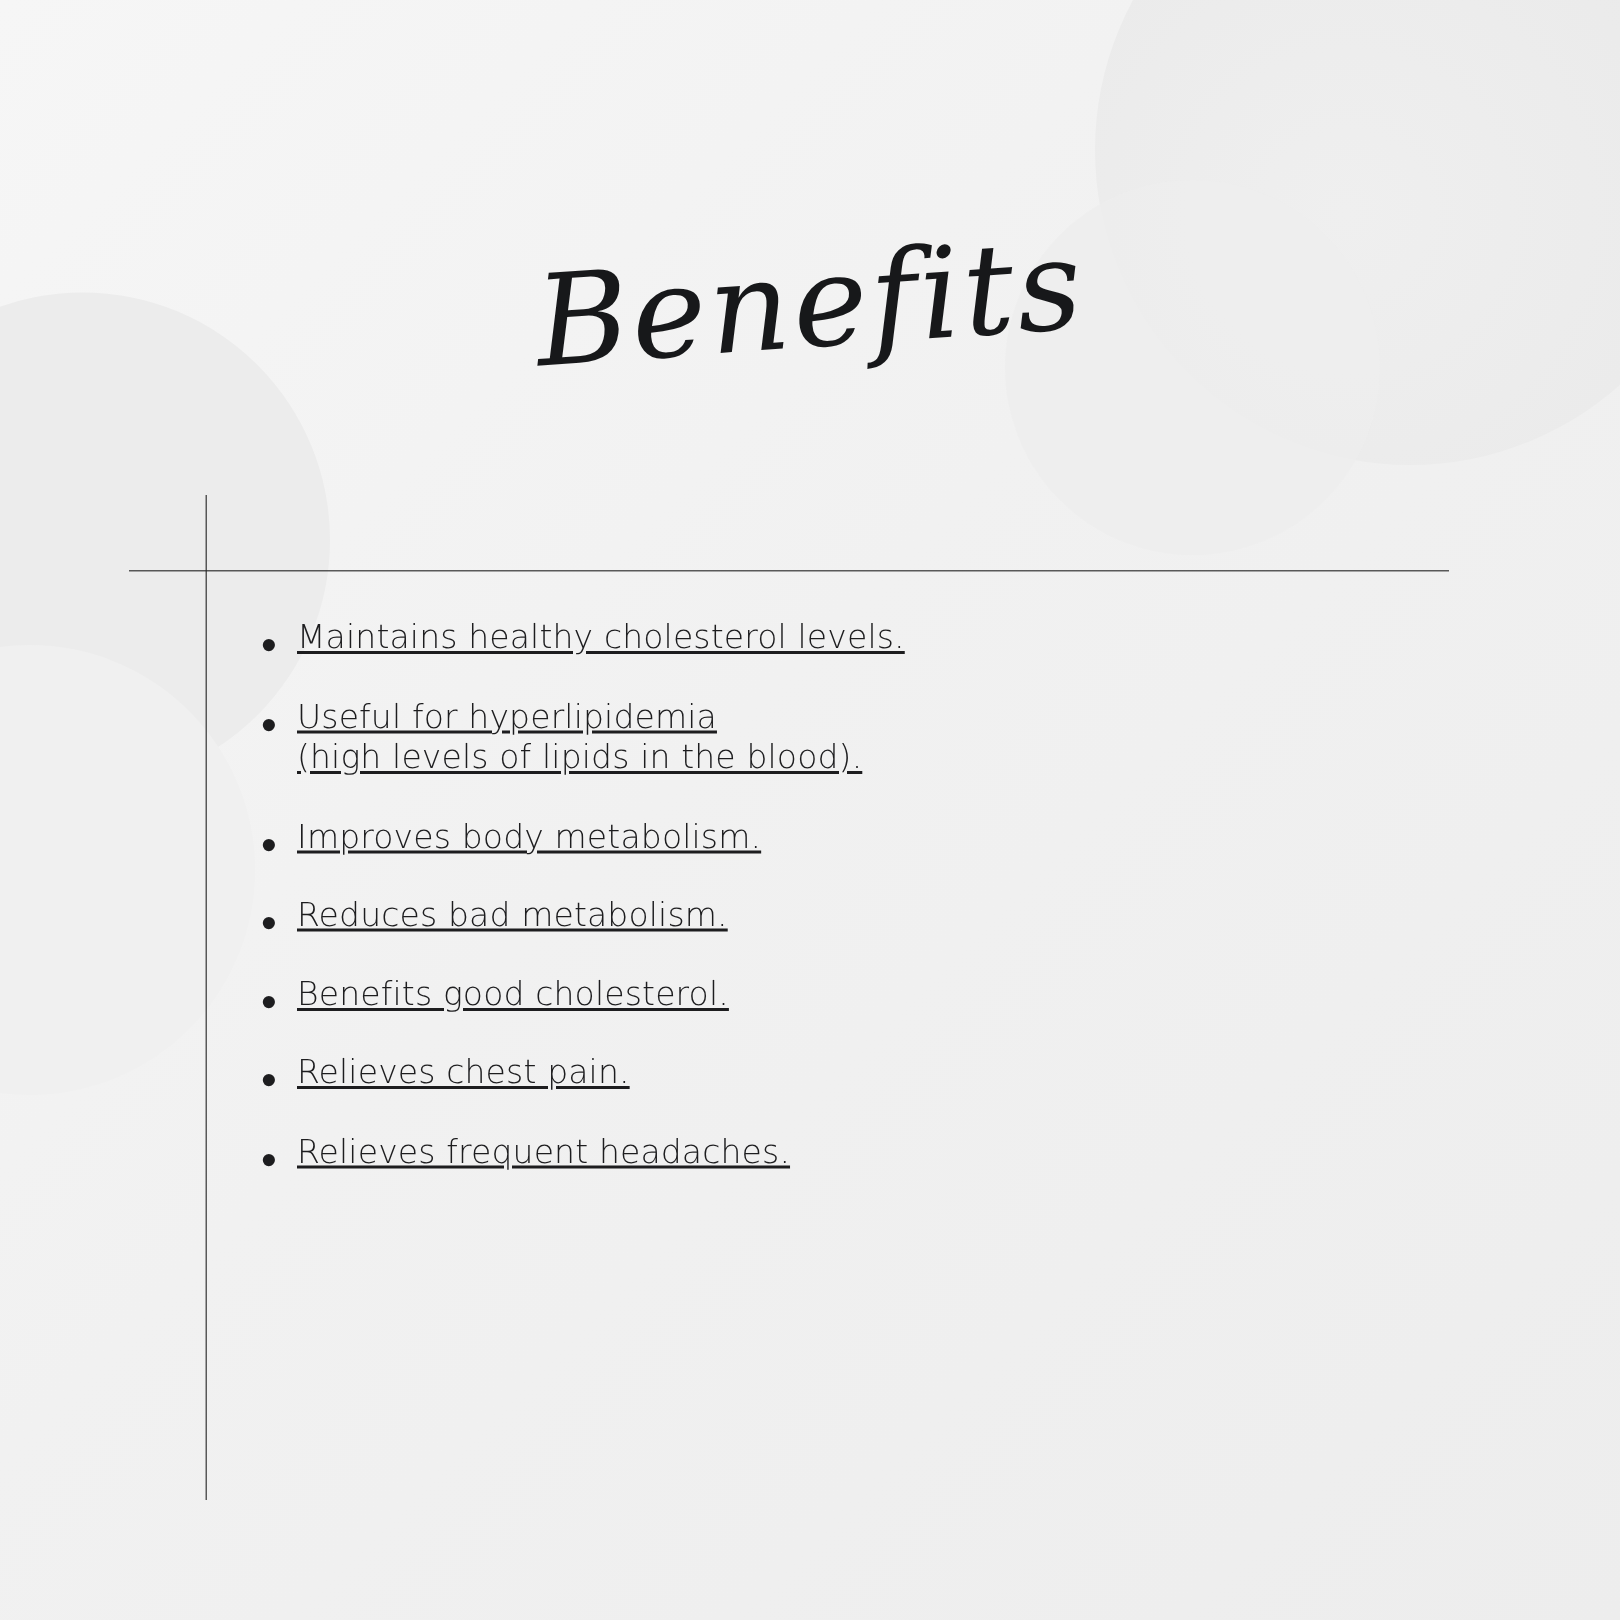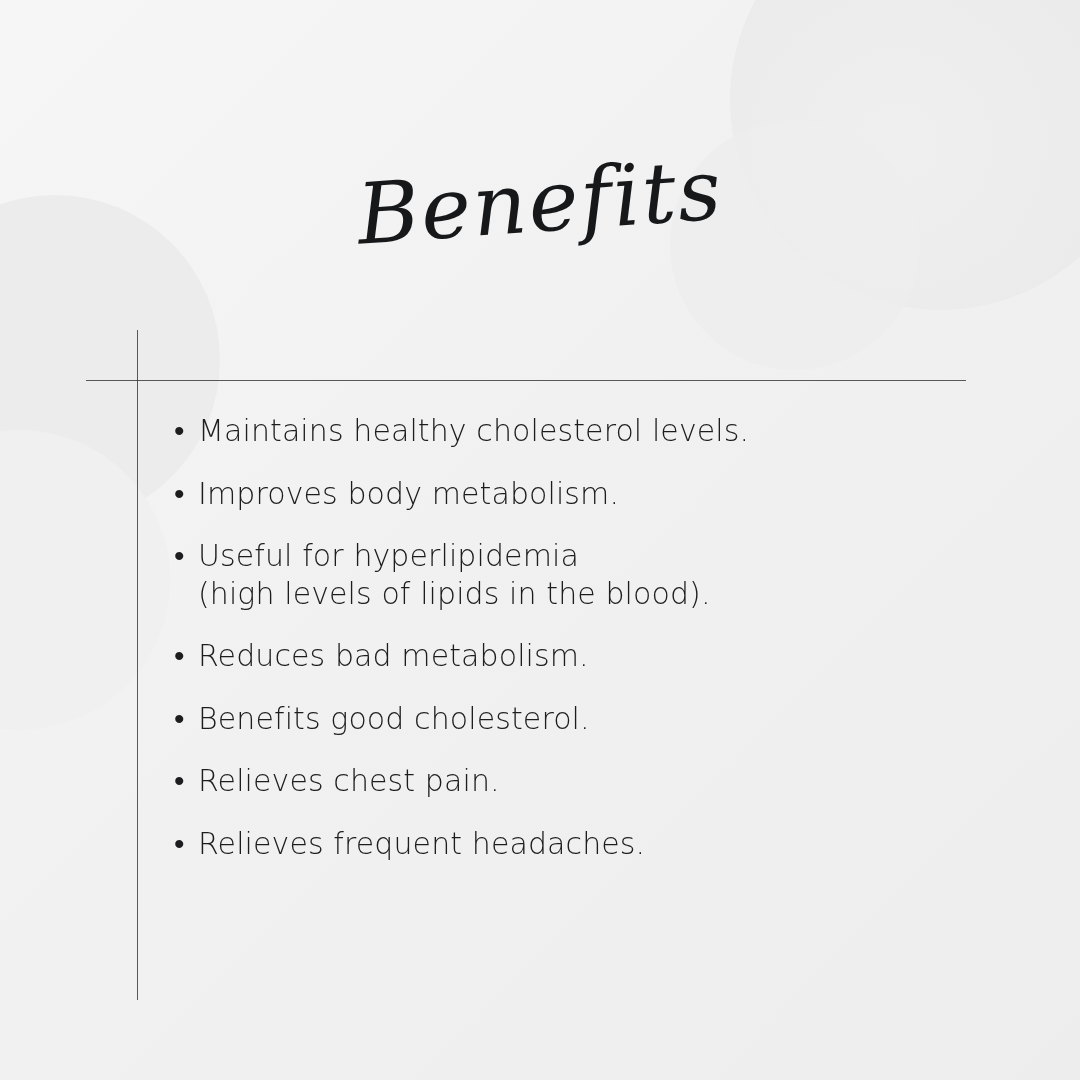--- a/index.html
+++ b/index.html
@@ -100,27 +100,28 @@
     top: 412px;
     width: 800px;
     margin: 0;
     padding: 0;
     list-style: none;
   }
   .list li {
     position: relative;
     padding-left: 24px;
     margin-bottom: 25px;
-    font-size: 30px;
+    font-size: 22px;
     line-height: 1.25;
     color: #1d1d1f;
     font-family: "DejaVu Sans", sans-serif;
     font-weight: 300;
     letter-spacing: .1px;
     white-space: pre-line;
+    text-decoration: underline;
   }
   .list li::before {
     content: "•";
     position: absolute;
     left: 0;
     top: 0;
     font-size: 30px;
     line-height: 1.25;
     color: #1d1d1f;
   }
@@ -135,22 +136,22 @@
   <div class="blob blob-l"></div>
   <div class="blob blob-bl"></div>
 
   <div class="title">Benefits</div>
 
   <div class="rule-h"></div>
   <div class="rule-v"></div>
 
   <ul class="list">
     <li>Maintains healthy cholesterol levels.</li>
-    <li>Improves body metabolism.</li>
     <li>Useful for hyperlipidemia
 (high levels of lipids in the blood).</li>
+    <li>Improves body metabolism.</li>
     <li>Reduces bad metabolism.</li>
     <li>Benefits good cholesterol.</li>
     <li>Relieves chest pain.</li>
     <li>Relieves frequent headaches.</li>
   </ul>
 
 </div>
 
 </body></html>

